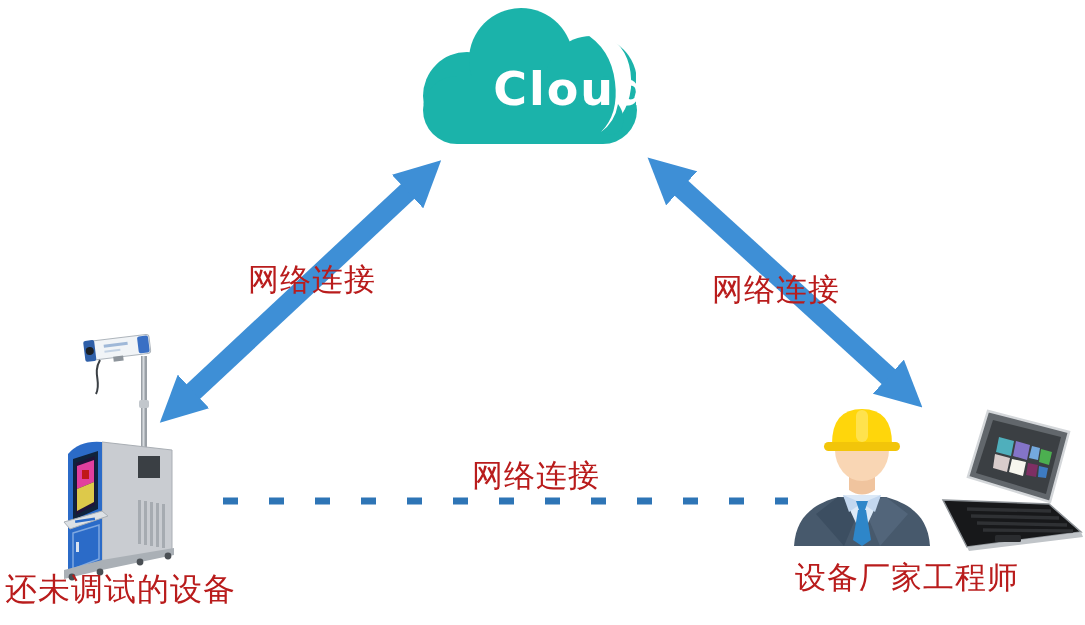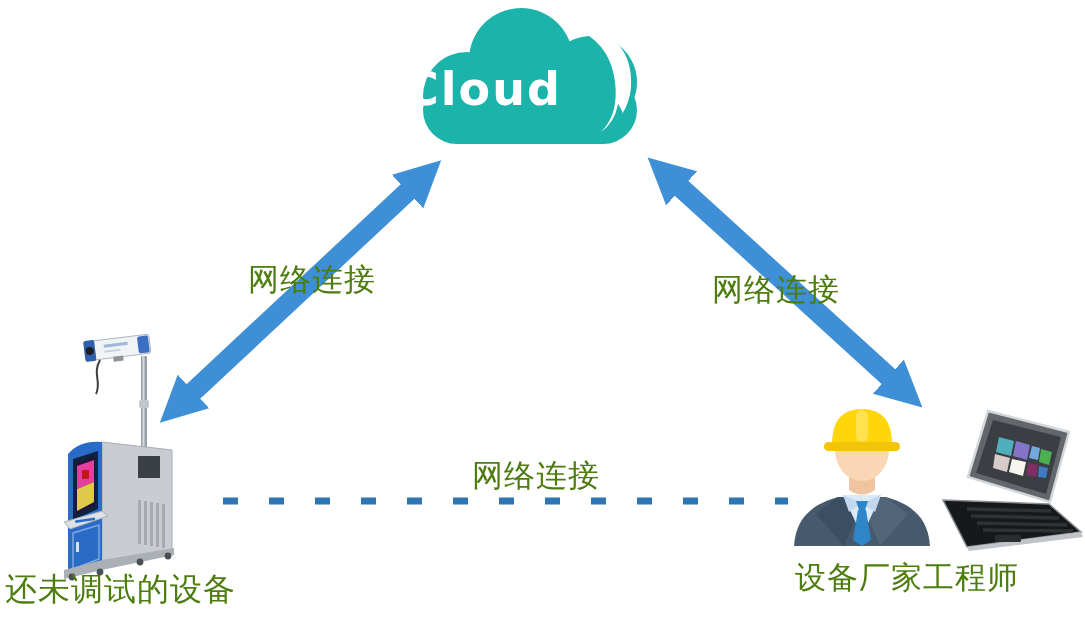--- a/index.html
+++ b/index.html
@@ -3,27 +3,27 @@
 <meta charset="utf-8">
 <style>
   html,body{margin:0;padding:0;background:#fff;}
   #canvas{
     position:relative;width:1085px;height:625px;background:#ffffff;
     overflow:hidden;font-family:"DejaVu Serif","Liberation Serif",serif;
   }
   .abs{position:absolute;}
   svg{display:block;overflow:visible;}
   .cn-label{
-    position:absolute;color:#4d7c0f;font-size:31px;letter-spacing:1px;
+    position:absolute;color:#b91c1c;font-size:31px;letter-spacing:1px;
     white-space:nowrap;font-family:"DejaVu Serif","Liberation Serif",serif;
     z-index:5;line-height:1.1;
   }
   #cloud-wrap{left:405px;top:4px;width:245px;height:148px;z-index:3;}
   #cloud-label{
-    position:absolute;left:0;top:58px;width:100%;text-align:left;
+    position:absolute;left:0;top:58px;width:100%;text-align:right;
     color:#ffffff;font-size:46px;font-weight:bold;letter-spacing:2px;
     font-family:"DejaVu Sans","Liberation Sans",sans-serif;z-index:4;
   }
   #connector-layer{left:0;top:0;width:1085px;height:625px;z-index:1;}
   #device-wrap{left:42px;top:330px;width:140px;height:250px;z-index:2;}
   #engineer-wrap{left:786px;top:404px;width:152px;height:142px;z-index:2;}
   #laptop-wrap{left:933px;top:408px;width:152px;height:142px;z-index:2;}
   #label-net-left{left:248px;top:262px;}
   #label-net-right{left:712px;top:272px;}
   #label-remote{left:472px;top:458px;}

